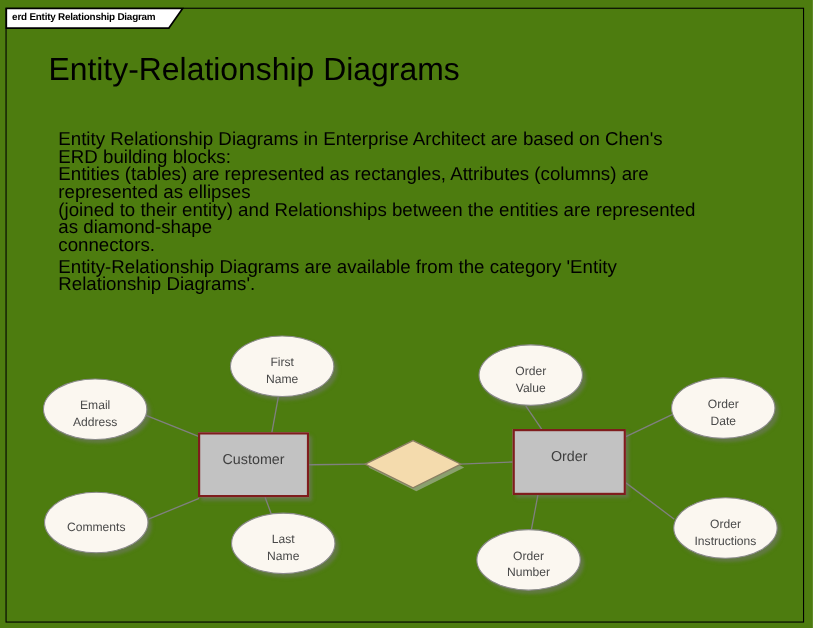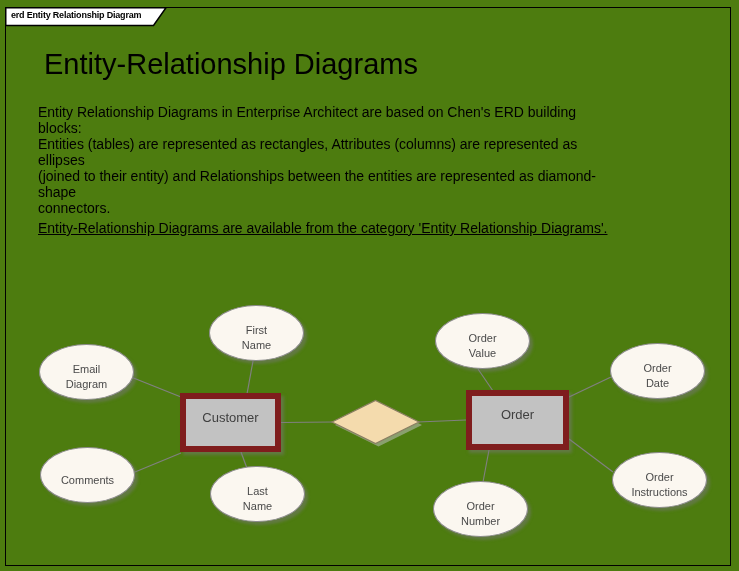--- a/index.html
+++ b/index.html
@@ -15,39 +15,39 @@
   svg.overlay { position:absolute; left:0; top:0; width:739px; height:571px; }
   .tab-label {
     position:absolute; left:11px; top:10px; width:150px;
     font-size:9px; font-weight:bold; letter-spacing:-0.2px; color:#000000;
   }
   .title {
     position:absolute; left:44px; top:48px; margin:0;
     font-size:29px; font-weight:400; color:#000000; white-space:nowrap;
   }
   .para {
-    position:absolute; left:37px; width:580px; margin:1px;
-    font-size:14px; line-height:16px; color:#000000; white-space:pre-line;
+    position:absolute; left:37px; width:580px; margin:16px;
+    font-size:17px; line-height:16px; color:#000000; white-space:pre-line;
   }
   .para-1 { top:103px; }
   .para-2 { top:175px; }
-  .para-3 { top:219px;text-decoration:underline; }
+  .para-3 { top:219px; }
 
   
   .attr {
     position:absolute; width:95px; height:56px; box-sizing:border-box;
     border-radius:50%; background:#FBF7F0; border:1px solid #8A8A8A;
     box-shadow:3px 3px 3px rgba(120,120,120,0.5);
     display:flex; align-items:center; justify-content:center; text-align:center;
     font-size:11px; line-height:15px; color:#4A4A4A; white-space:pre-line;
     padding-top:10px;
   }
   .entity {
     position:absolute; box-sizing:border-box;
-    background:#C2C2C2; border:6px solid #7f1d1d;
+    background:#C2C2C2; border:2px solid #7f1d1d;
     box-shadow:3px 3px 3px rgba(120,120,120,0.5);
     display:flex; align-items:center; justify-content:center; text-align:center;
     font-size:13px; color:#3F3F3F; padding-bottom:11px;
   }
   .entity-customer { left:180px; top:393px; width:101px; height:59px; }
   .entity-order    { left:466px; top:390px; width:103px; height:60px; }
 
   .attr-email-address      { left:39px;    top:344px; }
   .attr-first-name         { left:209px;   top:305px; }
   .attr-comments           { left:40px;    top:447px; }
@@ -87,21 +87,21 @@
 
   <h1 class="title">Entity-Relationship Diagrams</h1>
   <p class="para para-1">Entity Relationship Diagrams in Enterprise Architect are based on Chen's ERD building blocks:
 Entities (tables) are represented as rectangles, Attributes (columns) are represented as ellipses
 (joined to their entity) and Relationships between the entities are represented as diamond-shape
 connectors.</p>
   <p class="para para-3">Entity-Relationship Diagrams are available from the category 'Entity Relationship Diagrams'.</p>
 
   <div class="attr attr-email-address">
     <span>Email
-Diagram</span>
+Address</span>
   </div>
   <div class="attr attr-first-name">
     <span>First
 Name</span>
   </div>
   <div class="attr attr-comments">
     <span>Comments</span>
   </div>
   <div class="attr attr-last-name">
     <span>Last

